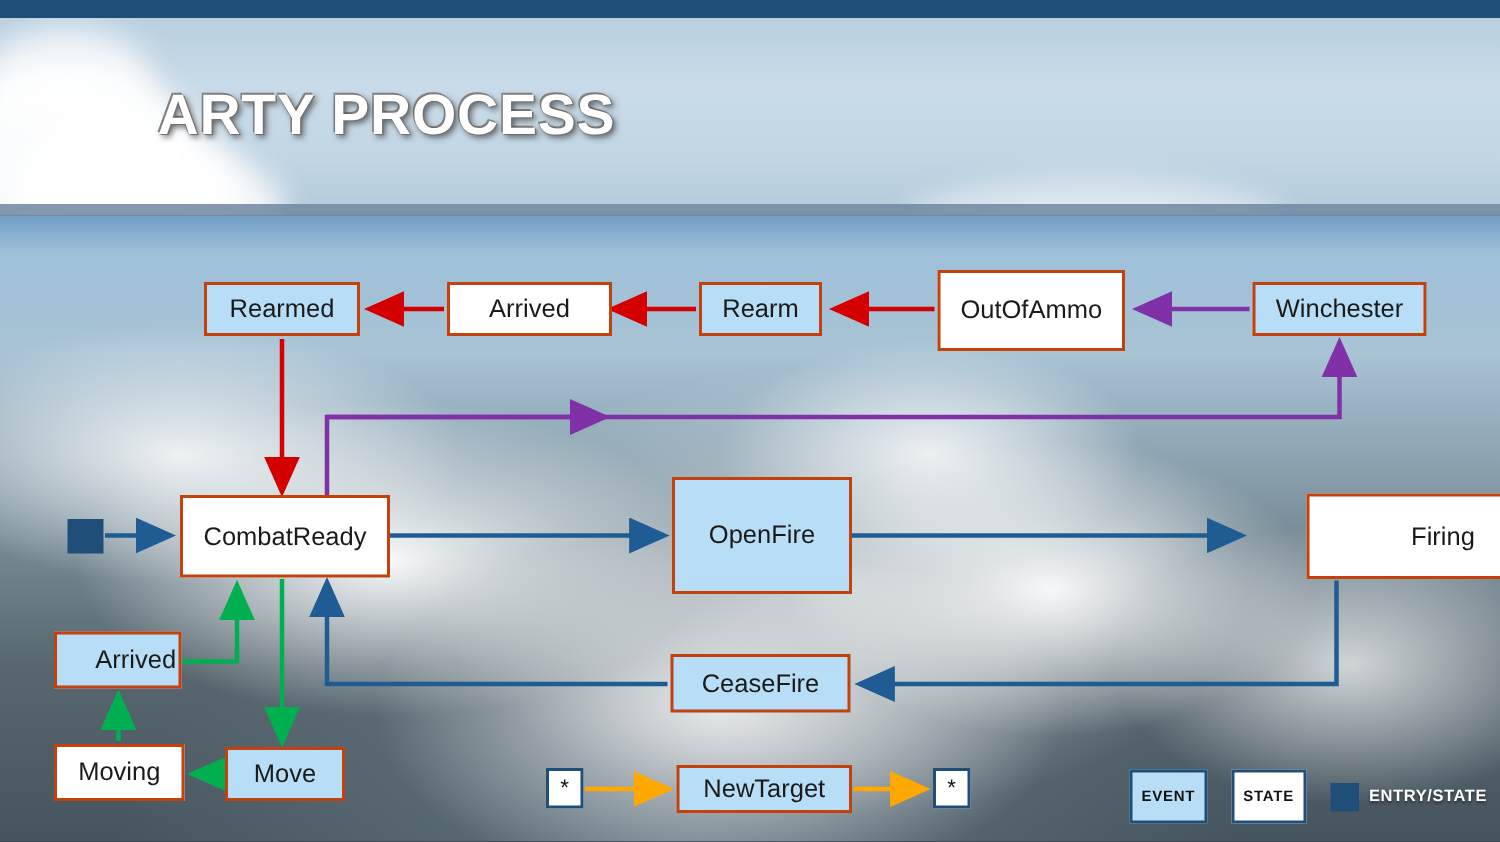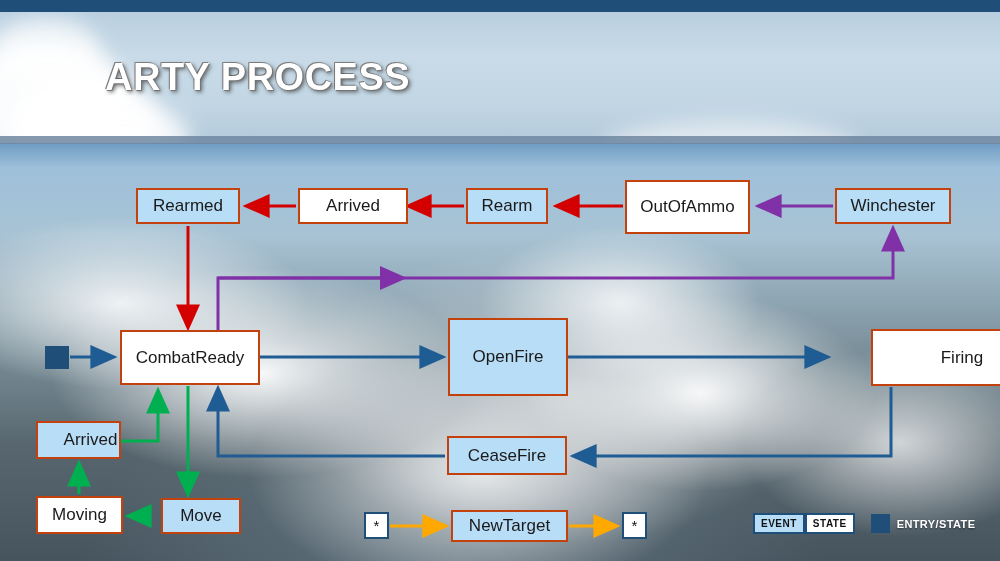--- a/index.html
+++ b/index.html
@@ -45,21 +45,21 @@
     display:flex;align-items:center;justify-content:center;
     font-size:17px;color:#1a1a1a;white-space:nowrap;}
   .node.event{background:#b8ddf7;}
   .node.state{background:#ffffff;}
   .star{position:absolute;box-sizing:border-box;border:2px solid #1f4e79;background:#ffffff;
     display:flex;align-items:center;justify-content:center;font-size:15px;color:#111;}
   .entrypt{position:absolute;background:#1f4e79;}
 
   
   .legend{position:absolute;display:flex;align-items:center;}
-  .lg-box{box-sizing:border-box;border:2px solid #1f4e79;height:21px;
+  .lg-box{box-sizing:border-box;border:2px solid #1f4e79;height:36px;
     display:flex;align-items:center;justify-content:center;
     font-size:10px;font-weight:bold;letter-spacing:.5px;color:#111;padding:0 6px;}
   .lg-ev{background:#b8ddf7;}
   .lg-st{background:#ffffff;}
   .lg-sq{width:19px;height:19px;background:#1f4e79;}
   .lg-txt{font-size:11px;font-weight:bold;color:#ffffff;letter-spacing:.4px;margin-left:7px;
     text-shadow:0 1px 2px rgba(0,0,0,.5);}
 
   svg.links{position:absolute;left:0;top:0;width:1000px;height:561px;pointer-events:none;}
 </style>
@@ -166,40 +166,40 @@
 
   <div class="node event" style="left:36px;top:421px;width:85px;height:38px;padding-left:24px;">
     <span>Arrived</span>
   </div>
   <div class="node event" style="left:447px;top:436px;width:120px;height:39px;">
     <span>CeaseFire</span>
   </div>
   <div class="node state" style="left:36px;top:496px;width:87px;height:38px;">
     <span>Moving</span>
   </div>
-  <div class="node event" style="left:161px;top:498px;width:80px;height:36px;">
+  <div class="node event" style="left:150px;top:498px;width:80px;height:36px;">
     <span>Move</span>
   </div>
   <div class="node event" style="left:451px;top:510px;width:117px;height:32px;">
     <span>NewTarget</span>
   </div>
 
   <div class="star" style="left:364px;top:512px;width:25px;height:27px;">
     <span>*</span>
   </div>
   <div class="star" style="left:622px;top:512px;width:25px;height:27px;">
     <span>*</span>
   </div>
 
   <div class="entrypt" style="left:45px;top:346px;width:24px;height:23px;"></div>
 
   <div class="legend" style="left:753px;top:513px;">
     <div class="lg-box lg-ev">
       <span>EVENT</span>
     </div>
-    <div class="lg-box lg-st" style="margin-left:0;">
+    <div class="lg-box lg-st" style="margin-left:16px;">
       <span>STATE</span>
     </div>
     <div class="lg-sq" style="margin-left:16px;"></div>
     <div class="lg-txt">ENTRY/STATE</div>
   </div>
 
 </div>
 
 </body></html>

